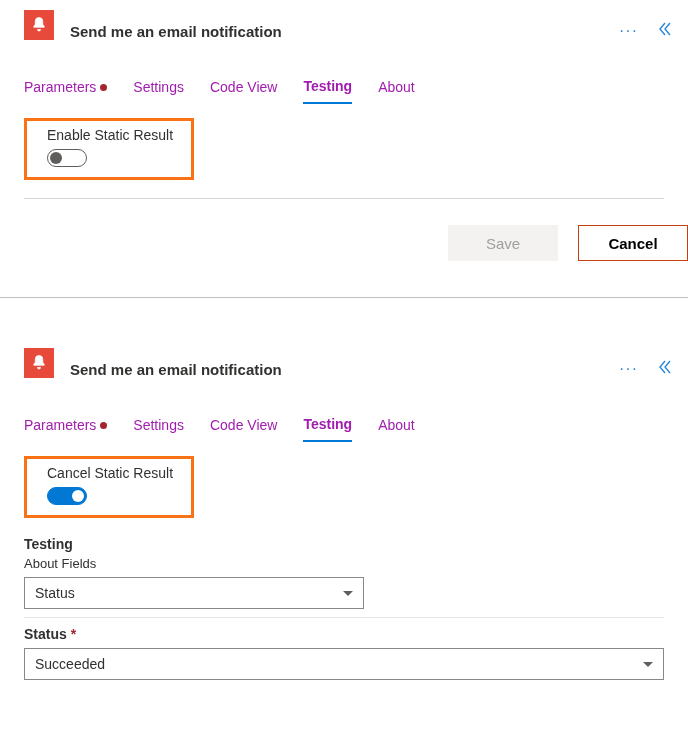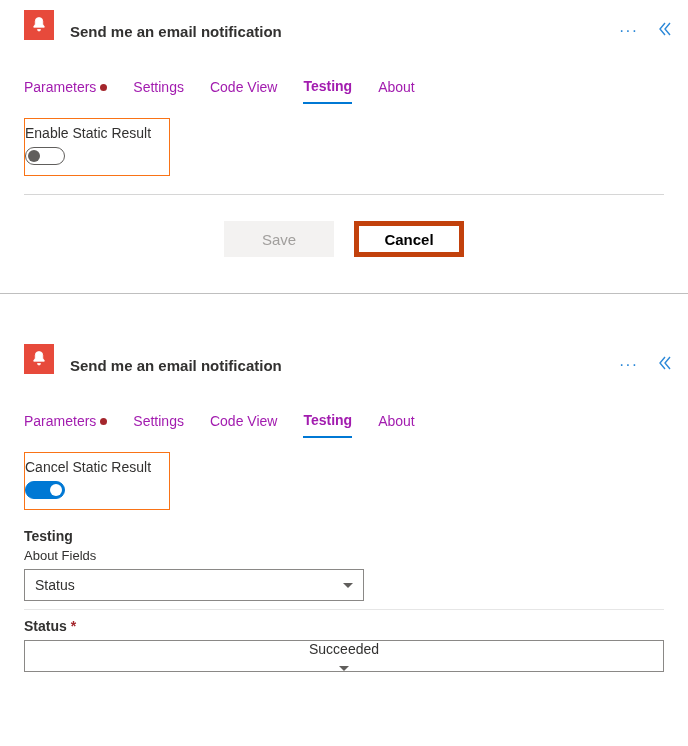--- a/index.html
+++ b/index.html
@@ -93,50 +93,50 @@
   .toggle.on {
     background: #0078d4;
     border-color: #0078d4;
   }
   .toggle.on .knob {
     background: #fff;
     left: auto;
     right: 2px;
   }
   .highlight {
-    border: 1px solid #f97316;
+    border: 3px solid #f97316;
     display: inline-block;
-    padding: 6px 18px 10px 0;
+    padding: 6px 18px 10px 20px;
   }
 
   .divider { border-top: 1px solid #d6d6d6; margin: 4px 24px 0 24px; }
 
   .btn-row {
     display: flex;
     gap: 20px;
-    justify-content: center;
+    justify-content: flex-end;
     padding: 26px 0 36px 0;
   }
   .btn {
     width: 110px;
     height: 36px;
     font-size: 15px;
     cursor: pointer;
     border: 1px solid #8a8886;
     background: #fff;
   }
   .btn.primary {
     background: #f3f2f1;
     border-color: #f3f2f1;
     color: #a19f9d;
     font-weight: 400;
     cursor: not-allowed;
   }
   .btn.cancel {
-    border: 5px solid #c2410c;
+    border: 1px solid #c2410c;
     font-weight: 600;
     background: #fff;
   }
   .panel-border-bottom { border-bottom: 1px solid #bfbfbf; margin: 0 0 0 0; }
 
   .section-heading {
     font-weight: 600;
     padding: 4px 24px 2px 24px;
     font-size: 14px;
   }
@@ -151,21 +151,21 @@
     height: 32px;
     border: 1px solid #8a8886;
     display: flex;
     align-items: center;
     padding: 0 10px;
     justify-content: space-between;
     cursor: pointer;
     font-size: 14px;
   }
   .dropdown.half { width: 340px; }
-  .dropdown.full { width: auto; flex-direction: column; }
+  .dropdown.full { width: auto; }
   .dropdown .caret {
     border-left: 5px solid transparent;
     border-right: 5px solid transparent;
     border-top: 5px solid #605e5c;
     width: 0; height: 0;
   }
   .hr-light { border-top:1px solid #e6e6e6; margin: 6px 24px; }
 </style>
 </head>
 <body>

